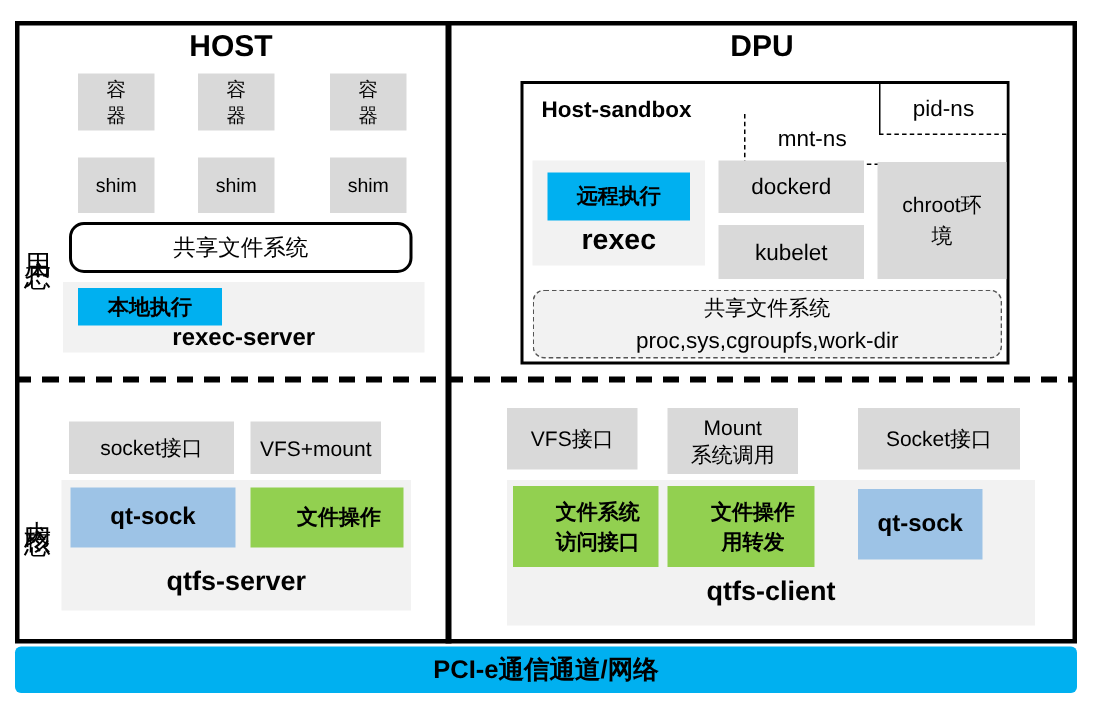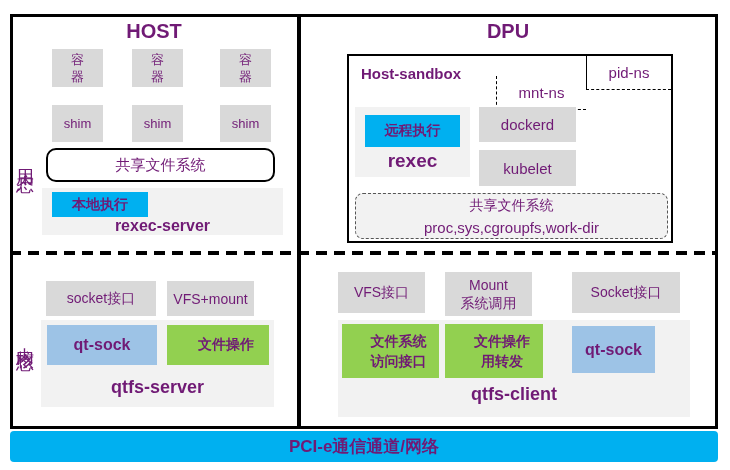--- a/index.html
+++ b/index.html
@@ -1,18 +1,18 @@
 <!DOCTYPE html>
 <html><head>
 <meta charset="utf-8">
 <style>
   html,body{margin:0;padding:0;background:#fff;}
   #canvas{
     position:relative;width:730px;height:470px;background:#ffffff;
-    font-family:"Liberation Sans","DejaVu Sans",sans-serif;color:#701a75;overflow:hidden;border-radius:30px;
+    font-family:"Liberation Sans","DejaVu Sans",sans-serif;color:#000000;overflow:hidden;border-radius:30px;
   }
   .abs{position:absolute;box-sizing:border-box;}
   .ctr{display:flex;align-items:center;justify-content:center;text-align:center;}
   .pre{white-space:pre-line;}
   .gray{background:#D9D9D9;}
   .panel{background:#F2F2F2;}
   .blue{background:#00B0F0;font-weight:700;}
   .lblue{background:#9DC3E6;font-weight:700;}
   .grn{background:#92D050;font-weight:700;padding-left:16px;}
   .b{font-weight:700;}
@@ -73,20 +73,22 @@
     <div class="abs ctr nscell" style="left:147px;top:0;width:90px;height:34px;font-size:15px;">mnt-ns</div>
     <div class="abs ctr nscell2" style="left:237px;top:0;width:85px;height:34px;font-size:15px;">pid-ns</div>
 
     <div class="abs panel" style="left:6px;top:51px;width:115px;height:70px;">
       <div class="abs ctr blue" style="left:10px;top:8px;width:95px;height:32px;font-size:14px;">远程执行</div>
       <div class="abs ctr b" style="left:0;top:44px;width:115px;height:20px;font-size:19px;">rexec</div>
     </div>
 
     <div class="abs ctr gray" style="left:130px;top:51px;width:97px;height:35px;font-size:15px;">dockerd</div>
     <div class="abs ctr gray" style="left:130px;top:94px;width:97px;height:36px;font-size:15px;">kubelet</div>
+    <div class="abs ctr gray pre" style="left:236px;top:52px;width:86px;height:78px;font-size:14px;line-height:21px;">chroot环
+境</div>
 
     <div class="abs dashedbox" style="left:6px;top:137px;width:313px;height:46px;">
       <div class="ctr" style="height:23px;font-size:14px;">共享文件系统</div>
       <div class="ctr" style="height:20px;font-size:15px;">proc,sys,cgroupfs,work-dir</div>
     </div>
   </div>
 
   <div class="abs ctr gray" style="left:338px;top:272px;width:87px;height:41px;font-size:14px;">VFS接口</div>
   <div class="abs ctr gray pre" style="left:445px;top:272px;width:87px;height:44px;font-size:14px;line-height:18px;">Mount
 系统调用</div>

